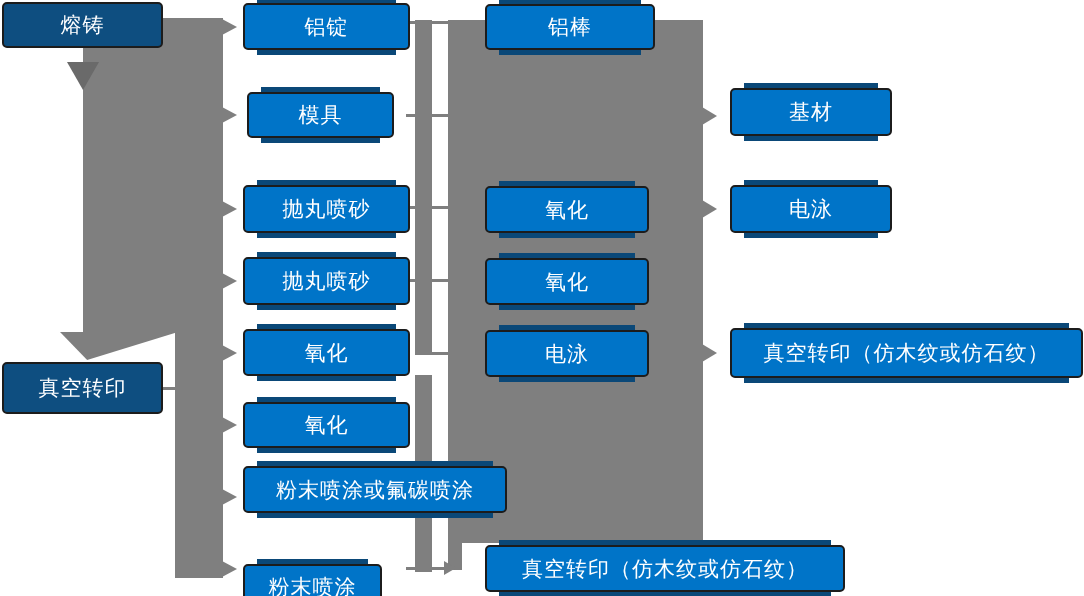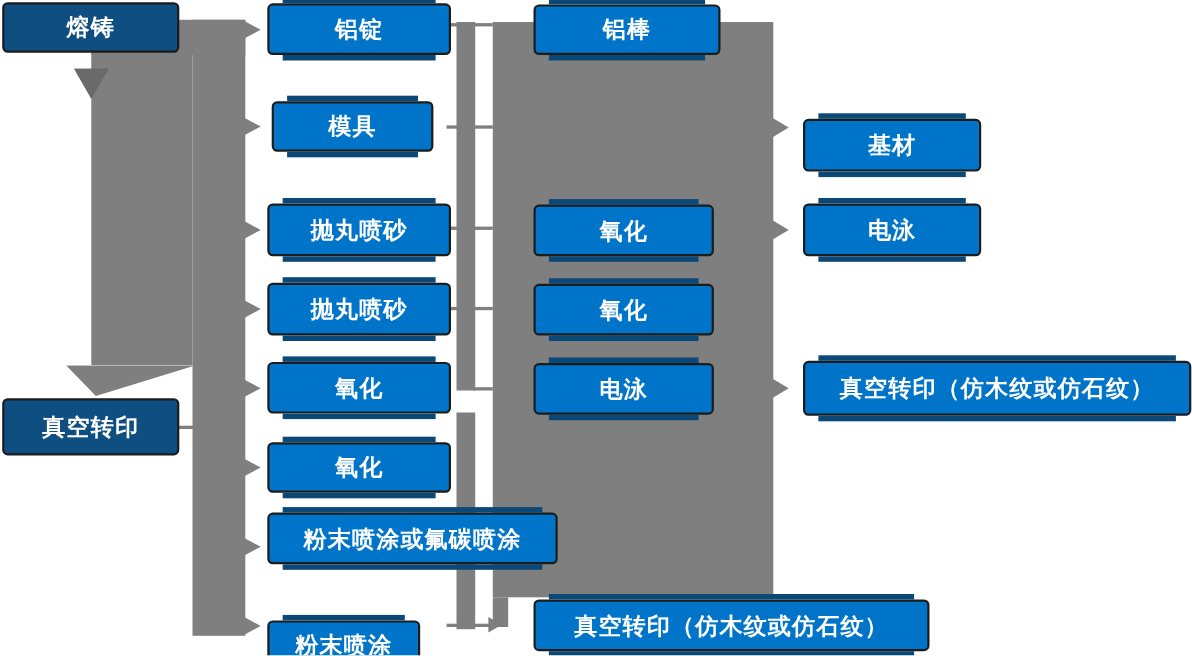--- a/index.html
+++ b/index.html
@@ -7,21 +7,21 @@
     position:relative;width:1084px;height:596px;background:var(--background,#fff);
     font-family:"DejaVu Sans","Liberation Sans",sans-serif;overflow:hidden;
   }
   
   .node{
     position:absolute;box-sizing:border-box;
     border:2px solid var(--border-dark,#1c1c1c);
     border-radius:5px;
     color:var(--text-white,#fff);
     display:flex;align-items:center;justify-content:center;
-    font-size:21px;font-weight:700;letter-spacing:1px;
+    font-size:21px;font-weight:400;letter-spacing:1px;
     white-space:nowrap;
   }
   .node.light{background:var(--box-blue,#0074c8);text-align:right;}
   .node.dark{background:var(--box-navy,#0e4e80);}
   
   .node.light::before,.node.light::after{
     content:"";position:absolute;left:12px;right:12px;height:5px;
     background:var(--strip-navy,#0a4878);
   }
   .node.light::before{top:-7px;}
@@ -130,21 +130,21 @@
   <div class="node light" style="left:485px;top:258px;width:164px;height:47px">
     <span>氧化</span>
   </div>
   <div class="node light" style="left:485px;top:330px;width:164px;height:47px">
     <span>电泳</span>
   </div>
   <div class="node light" style="left:485px;top:545px;width:360px;height:47px">
     <span>真空转印（仿木纹或仿石纹）</span>
   </div>
 
-  <div class="node light" style="left:730px;top:108px;width:162px;height:48px">
+  <div class="node light" style="left:730px;top:88px;width:162px;height:48px">
     <span>基材</span>
   </div>
   <div class="node light" style="left:730px;top:185px;width:162px;height:48px">
     <span>电泳</span>
   </div>
   <div class="node light" style="left:730px;top:328px;width:353px;height:50px">
     <span>真空转印（仿木纹或仿石纹）</span>
   </div>
 
 </div>

